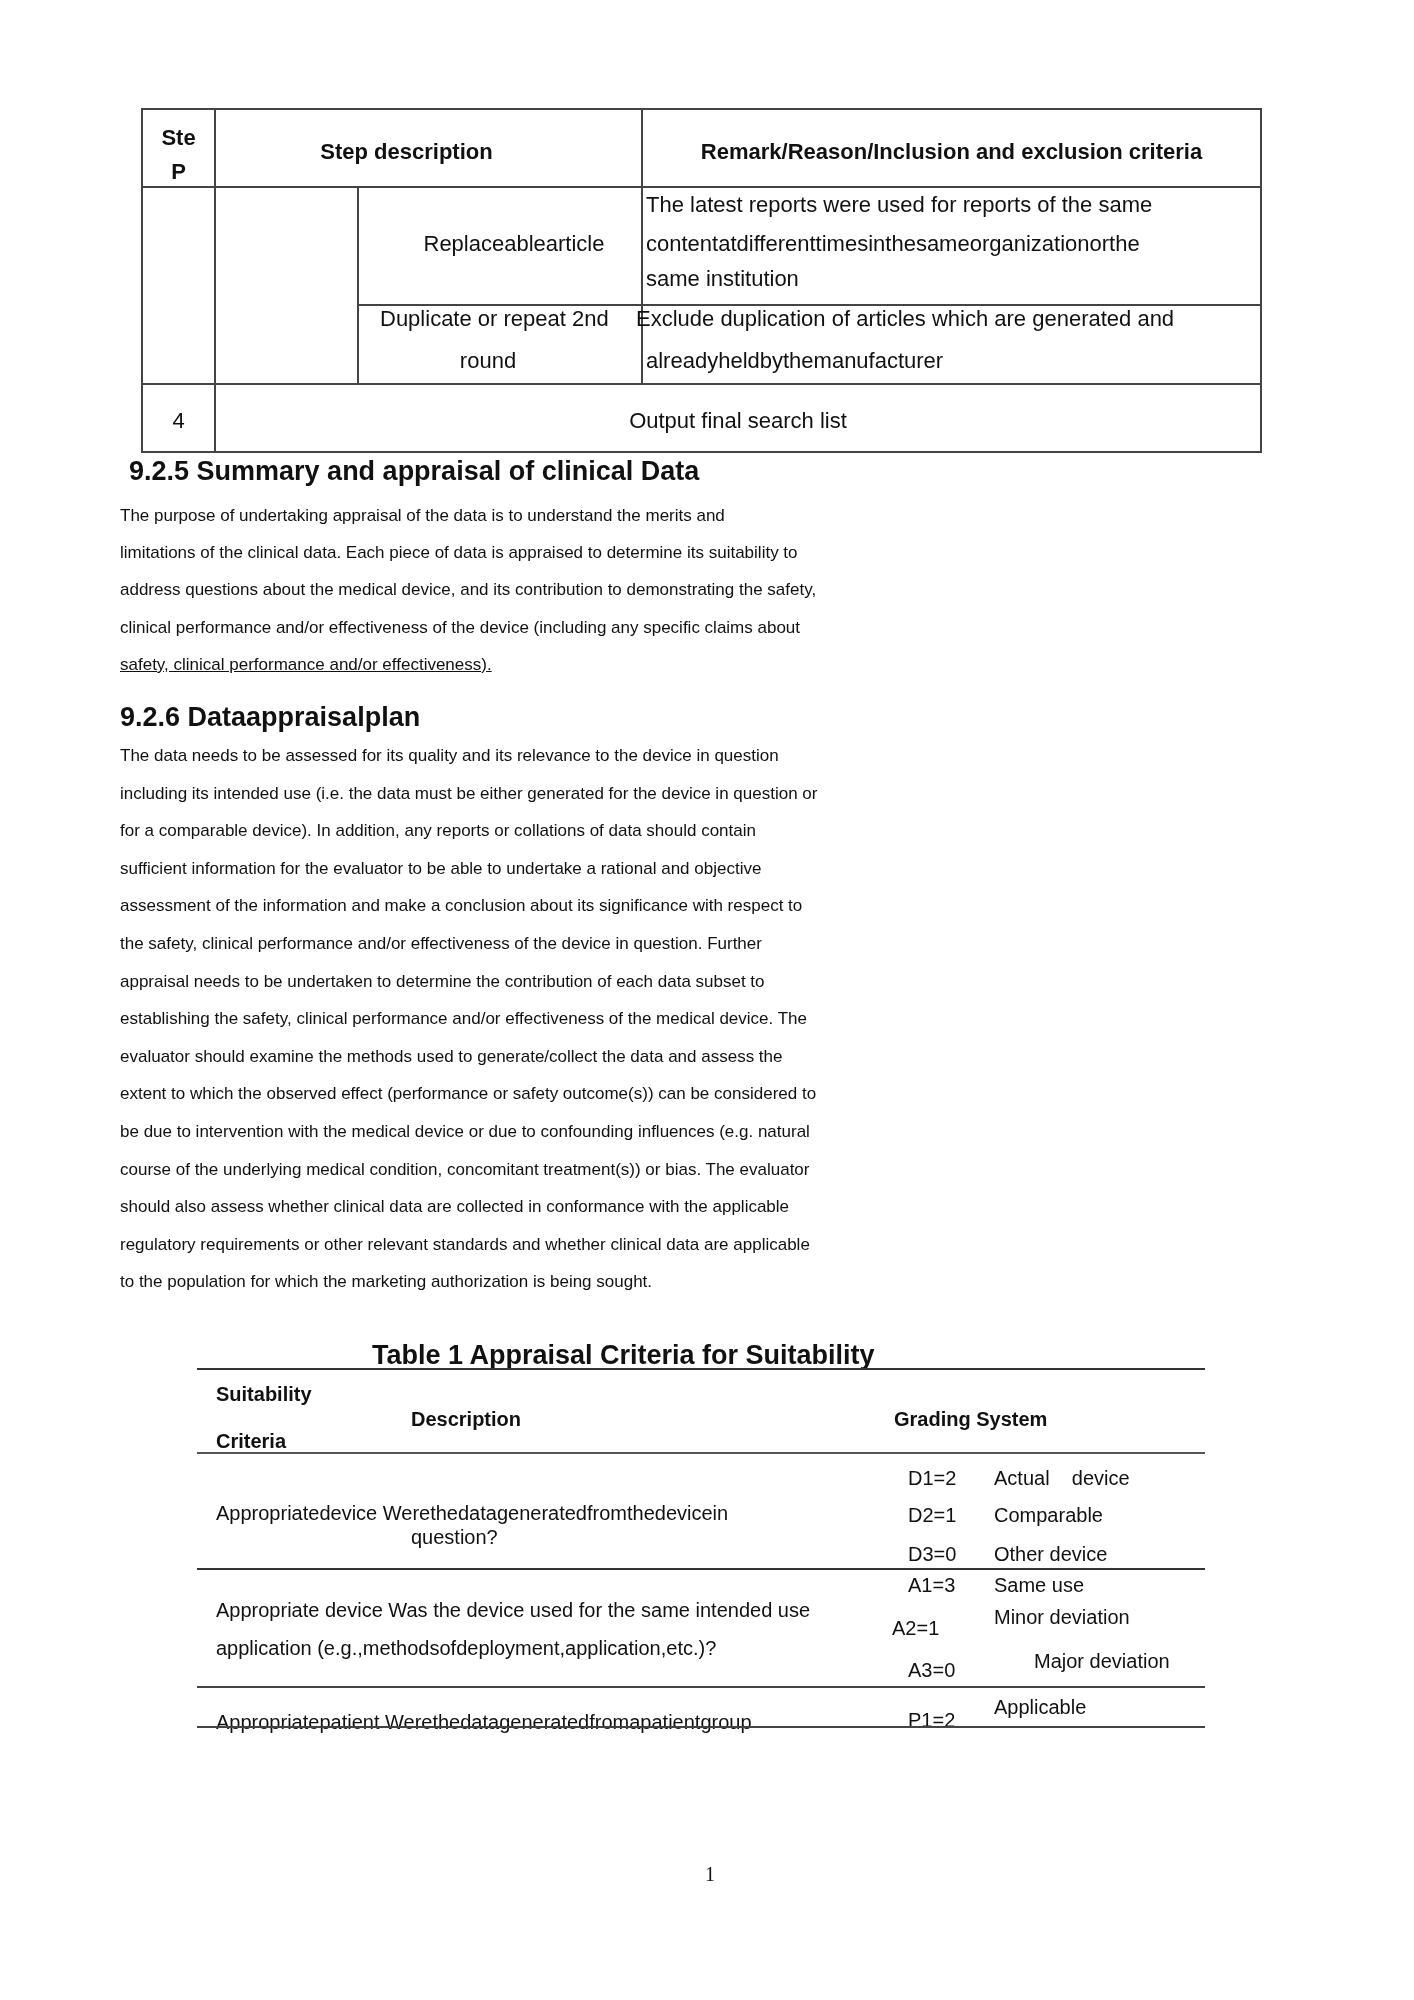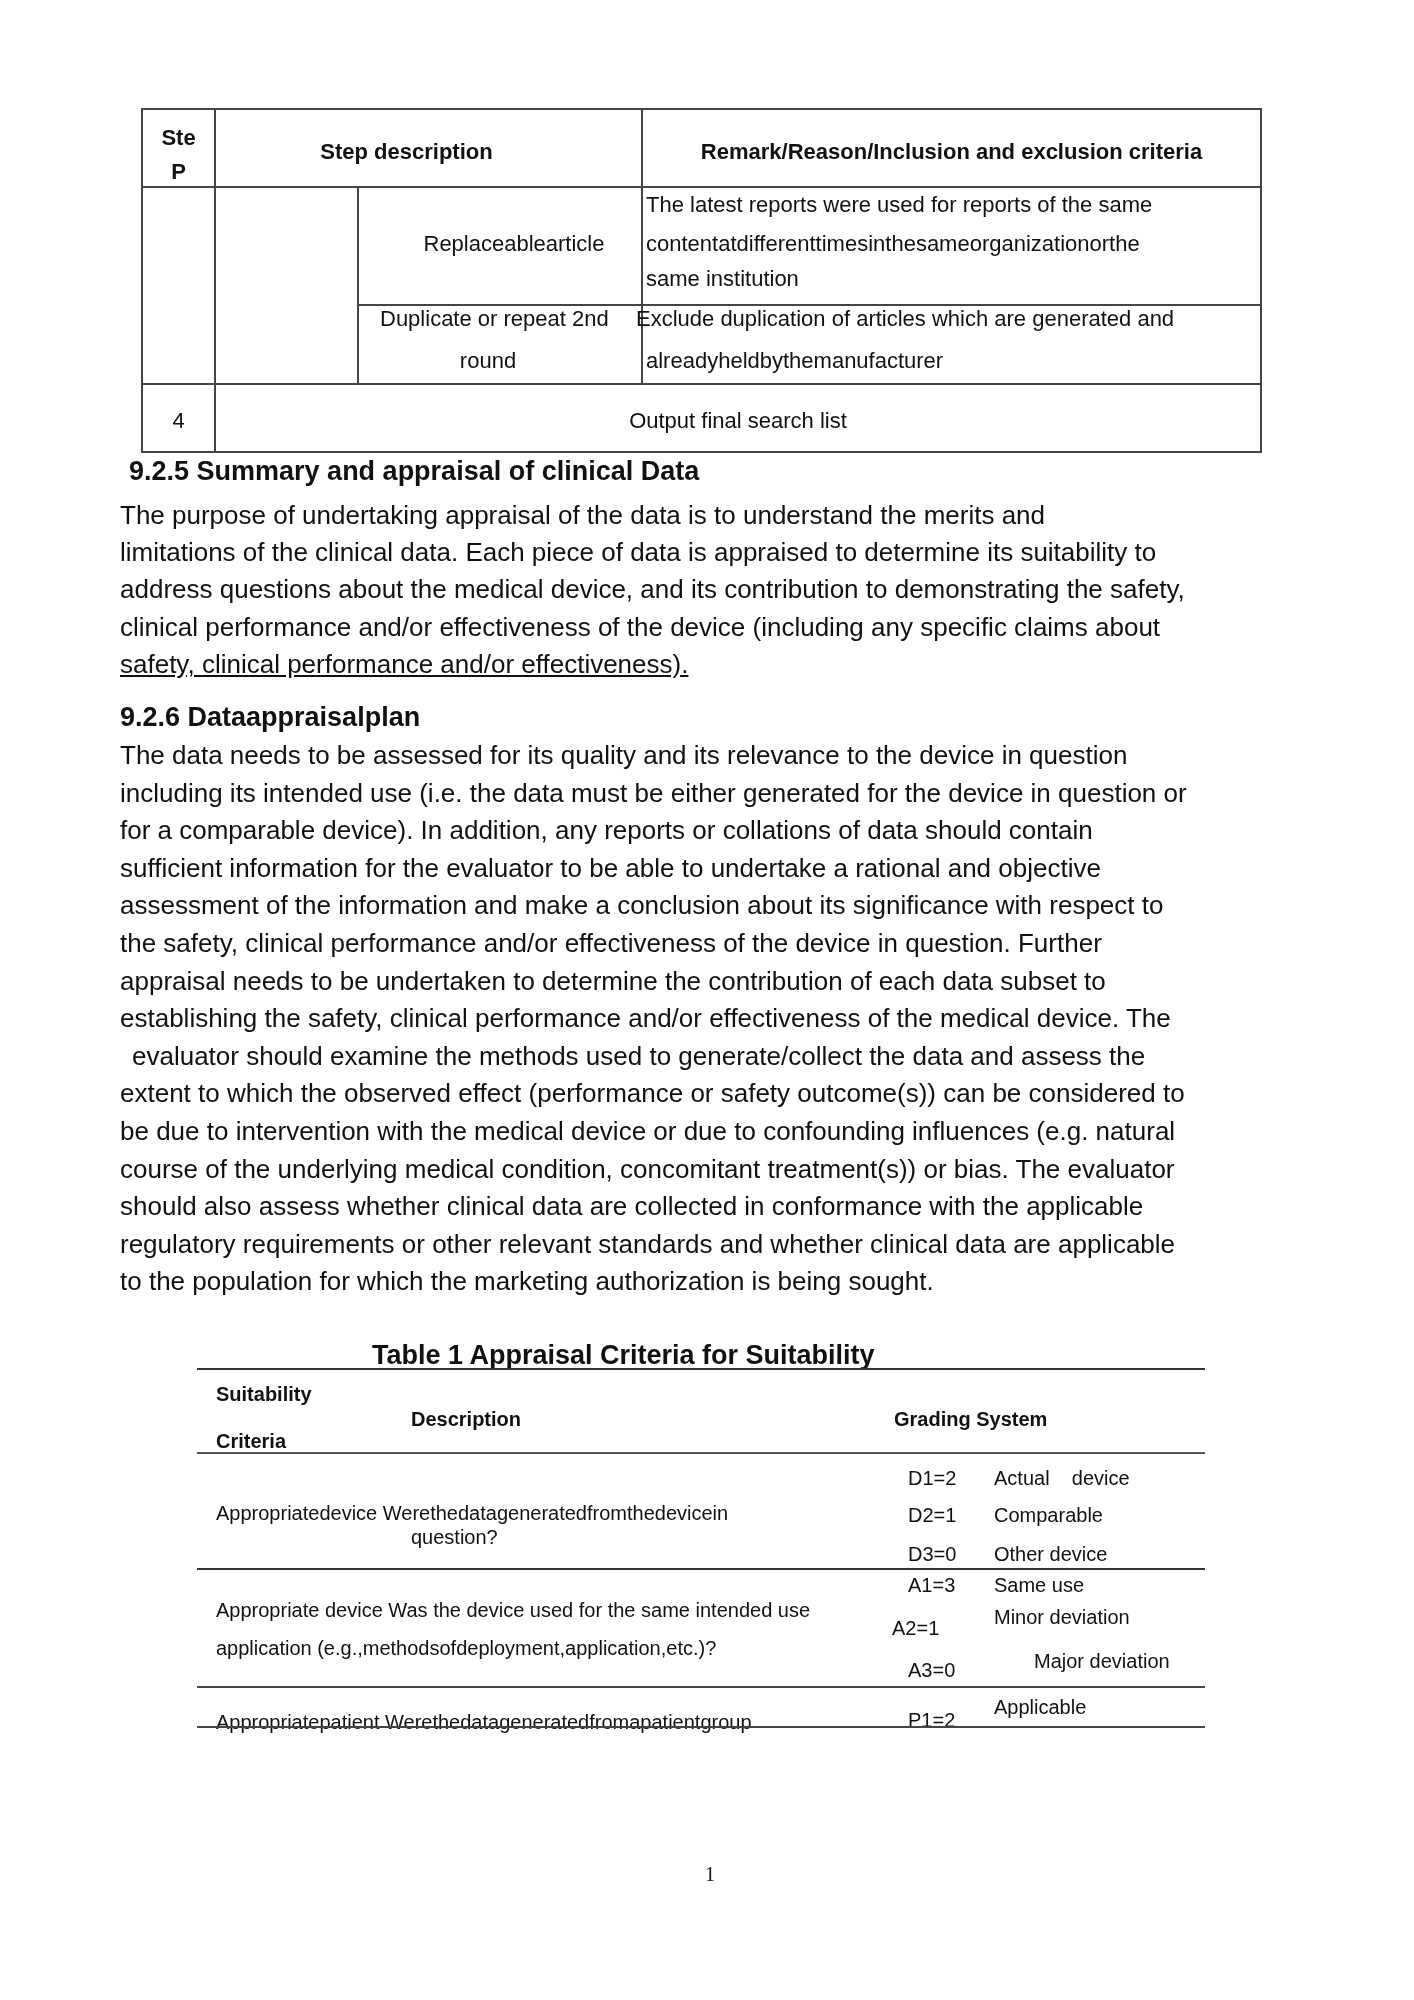--- a/index.html
+++ b/index.html
@@ -4,21 +4,21 @@
 <style>
   html, body { margin: 0; padding: 0; background: #ffffff; }
   body { width: 1414px; height: 2000px; position: relative; overflow: hidden;
          font-family: "Liberation Sans", sans-serif; color: #111; }
   .abs { position: absolute; white-space: nowrap; }
   .line { position: absolute; background: #444; }
   .t22 { font-size: 22px; line-height: 22px; }
   .b22 { font-size: 22px; line-height: 22px; font-weight: bold; }
   .t20 { font-size: 20px; line-height: 20px; }
   .b20 { font-size: 20px; line-height: 20px; font-weight: bold; }
-  .body27 { font-size: 26px; line-height: 27px; }
+  .body27 { font-size: 17px; line-height: 27px; }
   .h27 { font-size: 27px; line-height: 27px; font-weight: bold; }
   .center { text-align: center; }
   .pg { font-family: "Liberation Serif", serif; font-size: 20px; line-height: 20px; }
 </style>
 </head>
 <body>
 
 <div>
 
   <div class="line" style="left:141px;top:108px;width:1121px;height:2px;"></div>
@@ -65,21 +65,21 @@
 <div class="abs h27" style="left:120px;top:704px;">9.2.6 Dataappraisalplan</div>
 <div id="p926">
     <div class="abs body27" style="left: 120px; top: 742px;">The data needs to be assessed for its quality and its relevance to the device in question</div>
     <div class="abs body27" style="left: 120px; top: 779.6px;">including its intended use (i.e. the data must be either generated for the device in question or</div>
     <div class="abs body27" style="left: 120px; top: 817.2px;">for a comparable device). In addition, any reports or collations of data should contain</div>
     <div class="abs body27" style="left: 120px; top: 854.8px;">sufficient information for the evaluator to be able to undertake a rational and objective</div>
     <div class="abs body27" style="left: 120px; top: 892.4px;">assessment of the information and make a conclusion about its significance with respect to</div>
     <div class="abs body27" style="left: 120px; top: 930px;">the safety, clinical performance and/or effectiveness of the device in question. Further</div>
     <div class="abs body27" style="left: 120px; top: 967.6px;">appraisal needs to be undertaken to determine the contribution of each data subset to</div>
     <div class="abs body27" style="left: 120px; top: 1005.2px;">establishing the safety, clinical performance and/or effectiveness of the medical device. The</div>
-    <div class="abs body27" style="left: 132px; top: 1042.8px;">evaluator should examine the methods used to generate/collect the data and assess the</div>
+    <div class="abs body27" style="left: 120px; top: 1042.8px;">evaluator should examine the methods used to generate/collect the data and assess the</div>
     <div class="abs body27" style="left: 120px; top: 1080.4px;">extent to which the observed effect (performance or safety outcome(s)) can be considered to</div>
     <div class="abs body27" style="left: 120px; top: 1118px;">be due to intervention with the medical device or due to confounding influences (e.g. natural</div>
     <div class="abs body27" style="left: 120px; top: 1155.6px;">course of the underlying medical condition, concomitant treatment(s)) or bias. The evaluator</div>
     <div class="abs body27" style="left: 120px; top: 1193.2px;">should also assess whether clinical data are collected in conformance with the applicable</div>
     <div class="abs body27" style="left: 120px; top: 1230.8px;">regulatory requirements or other relevant standards and whether clinical data are applicable</div>
     <div class="abs body27" style="left: 120px; top: 1268.4px;">to the population for which the marketing authorization is being sought.</div>
   </div>
 
 <div>
   <div class="abs h27" style="left:372px;top:1342px;">Table 1 Appraisal Criteria for Suitability</div>

